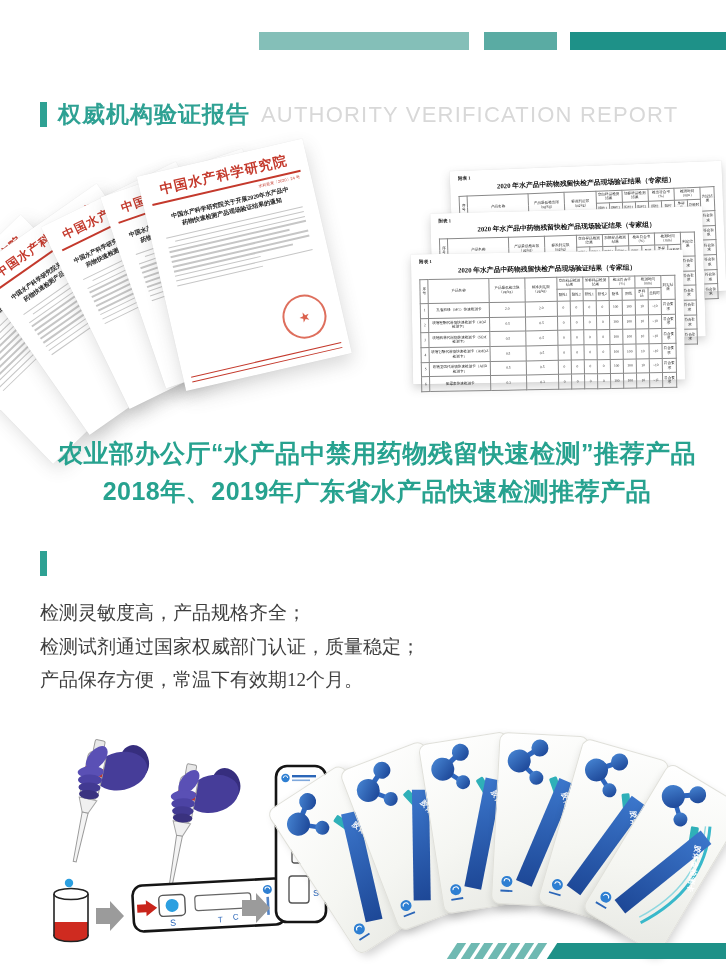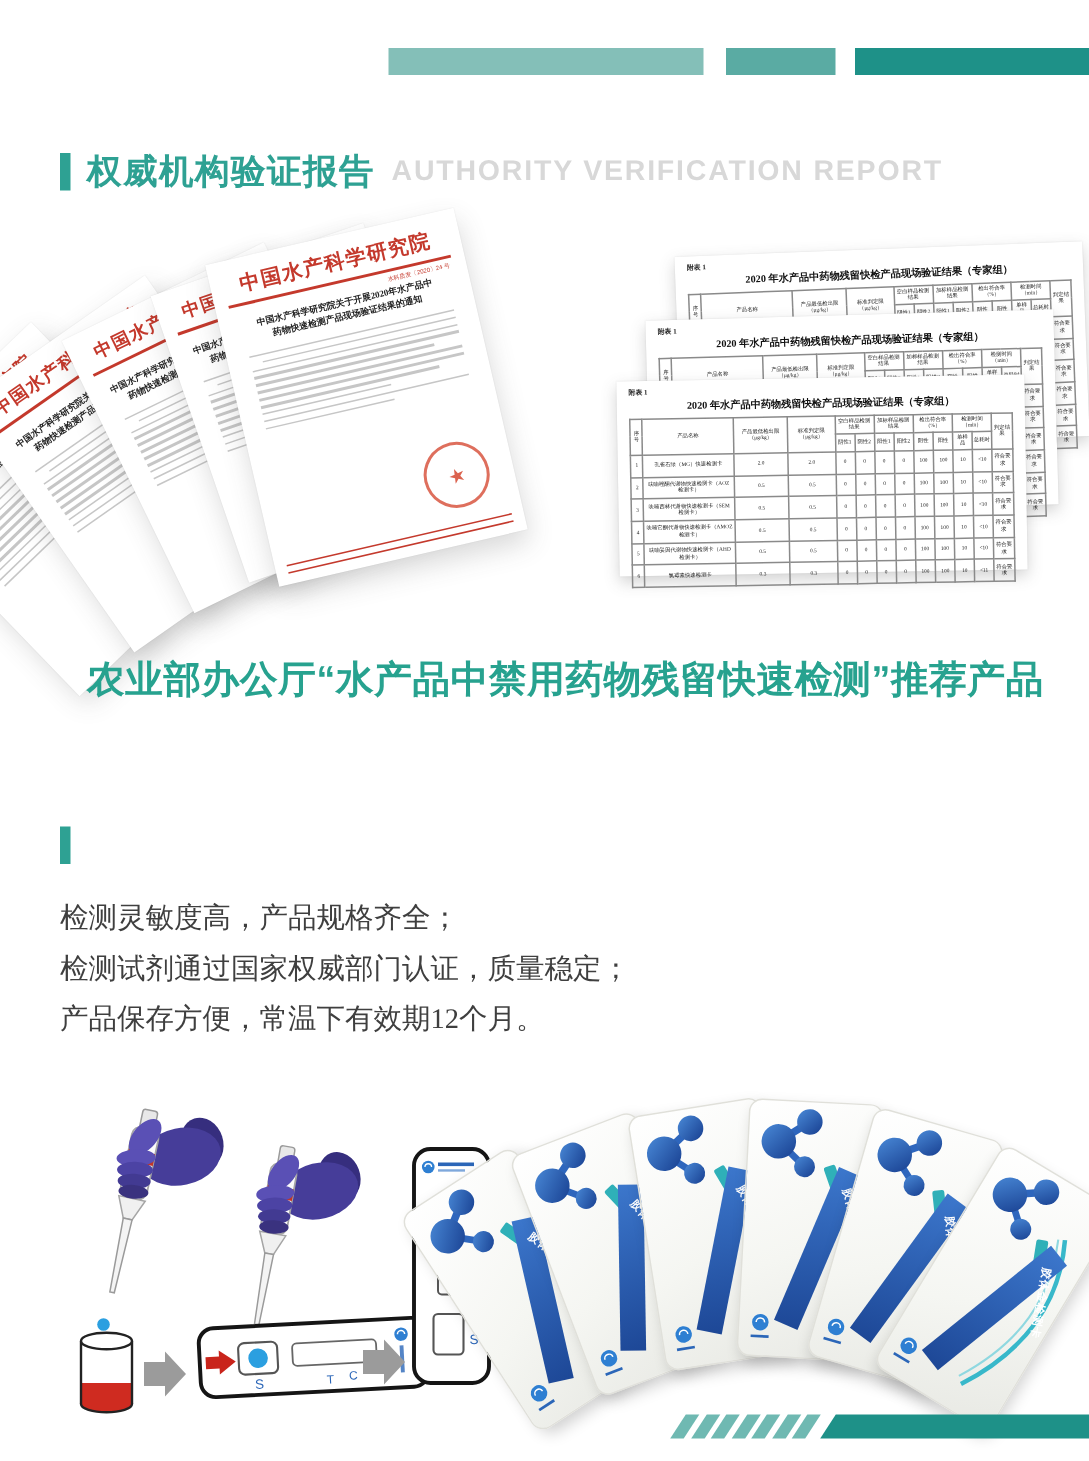--- a/index.html
+++ b/index.html
@@ -15,21 +15,21 @@
   .tbar{position:absolute;top:32px;height:18px;}
   .tbar.b1{left:259px;width:210px;background:var(--bar_light);}
   .tbar.b2{left:484px;width:73px;background:var(--bar_mid);}
   .tbar.b3{left:570px;width:156px;background:var(--bar_dark);}
 
   
   .sec-header{position:absolute;left:40px;display:flex;align-items:center;gap:11px;white-space:nowrap;}
   #sec1{top:99px;} #sec2{top:551px;}
   .accent{display:inline-block;width:7px;height:25px;background:var(--teal);}
   .sec-zh{font-size:23px;font-weight:bold;color:var(--teal);letter-spacing:1px;}
-  .sec-en{font-size:19px;color:var(--gray_en);letter-spacing:1.2px;font-weight:700;}
+  .sec-en{font-size:22px;color:var(--gray_en);letter-spacing:1.2px;font-weight:400;}
 
   
   #cert-stack{position:absolute;left:32px;top:148px;width:330px;height:262px;}
   .cert{position:absolute;width:150px;height:202px;background:#fff;
     box-shadow:0 8px 18px rgba(70,70,70,.20),0 0 1px rgba(0,0,0,.10);
     transform-origin:50% 100%;padding:9px 9px;box-sizing:border-box;}
   .cert.c1{left:0;top:62px;transform:rotate(-44deg);}
   .cert.c2{left:44px;top:42px;transform:rotate(-35deg);}
   .cert.c3{left:90px;top:26px;transform:rotate(-26deg);}
   .cert.c4{left:130px;top:14px;transform:rotate(-19deg);}
@@ -584,20 +584,21 @@
               <td>&lt;11</td>
               <td>符合要求</td>
             </tr>
           </tbody>
         </table>
   </div>
     </div>
 
   <div class="statement">
     <div>农业部办公厅“水产品中禁用药物残留快速检测”推荐产品</div>
+    <div>2018年、2019年广东省水产品快速检测推荐产品</div>
   </div>
 
   <div class="sec-header" id="sec2">
     <span class="accent"></span>
   </div>
 
   <div id="advantages">
       <div>检测灵敏度高，产品规格齐全；</div>
       <div>检测试剂通过国家权威部门认证，质量稳定；</div>
       <div>产品保存方便，常温下有效期12个月。</div>

